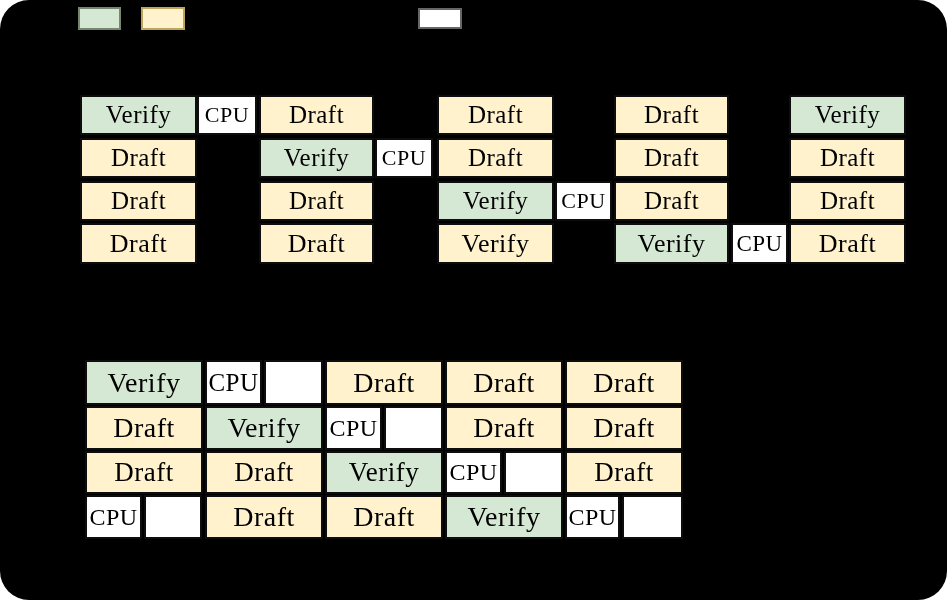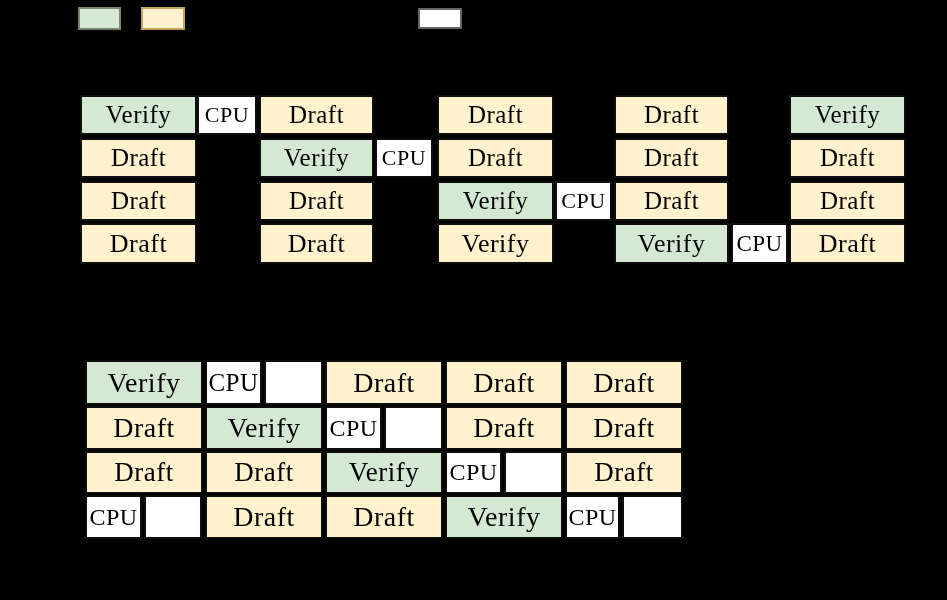--- a/index.html
+++ b/index.html
@@ -3,20 +3,21 @@
 <meta charset="utf-8">
 <style>
   html,body{margin:0;padding:0;}
   body{
     width:947px;height:600px;position:relative;overflow:hidden;
     font-family:"Liberation Serif", serif;
   }
   .canvas{
     position:absolute;left:0;top:0;width:947px;height:600px;
     background:#000000;
+    border-radius:29px;
   }
   .layer{position:absolute;left:0;top:0;width:100%;height:100%;}
   .cell{
     position:absolute;box-sizing:border-box;
     border:2px solid #0d0d0d;
     display:flex;align-items:center;justify-content:center;
     color:#000;letter-spacing:0.5px;
   }
   .swatch{position:absolute;box-sizing:border-box;}
 </style>

